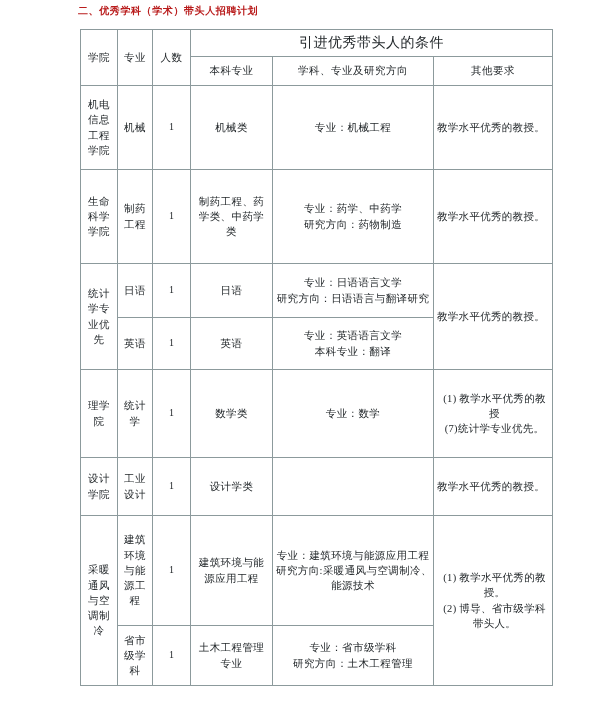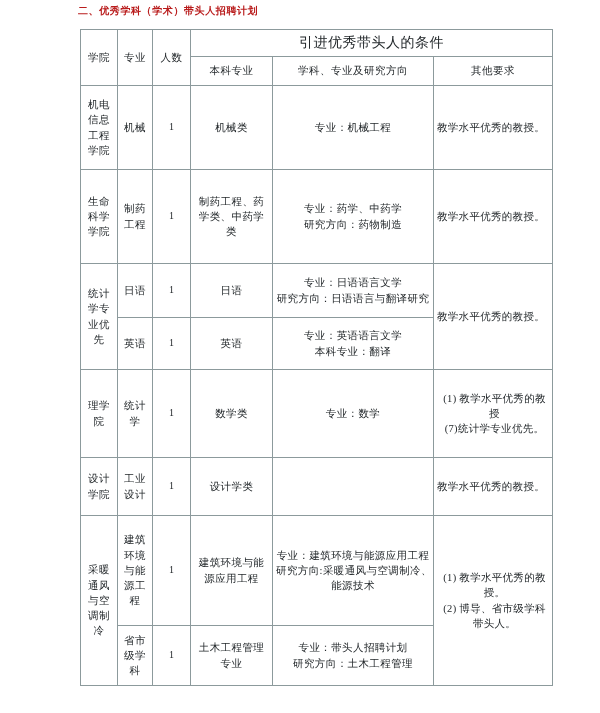--- a/index.html
+++ b/index.html
@@ -240,21 +240,21 @@
               <div>(2)  博导、省市级学科</div>
               <div>带头人。</div>
             </td>
         </tr>
 
         <tr class="r-8">
           <td class="major">省市级学科</td>
           <td class="count">1</td>
           <td class="undergrad">土木工程管理专业</td>
           <td class="direction cell-lines">
-              <div>专业：带头人招聘计划</div>
+              <div>专业：省市级学科</div>
               <div>研究方向：土木工程管理</div>
             </td>
         </tr>
 
       </tbody>
     </table>
   </div>
 
 </div>
 

